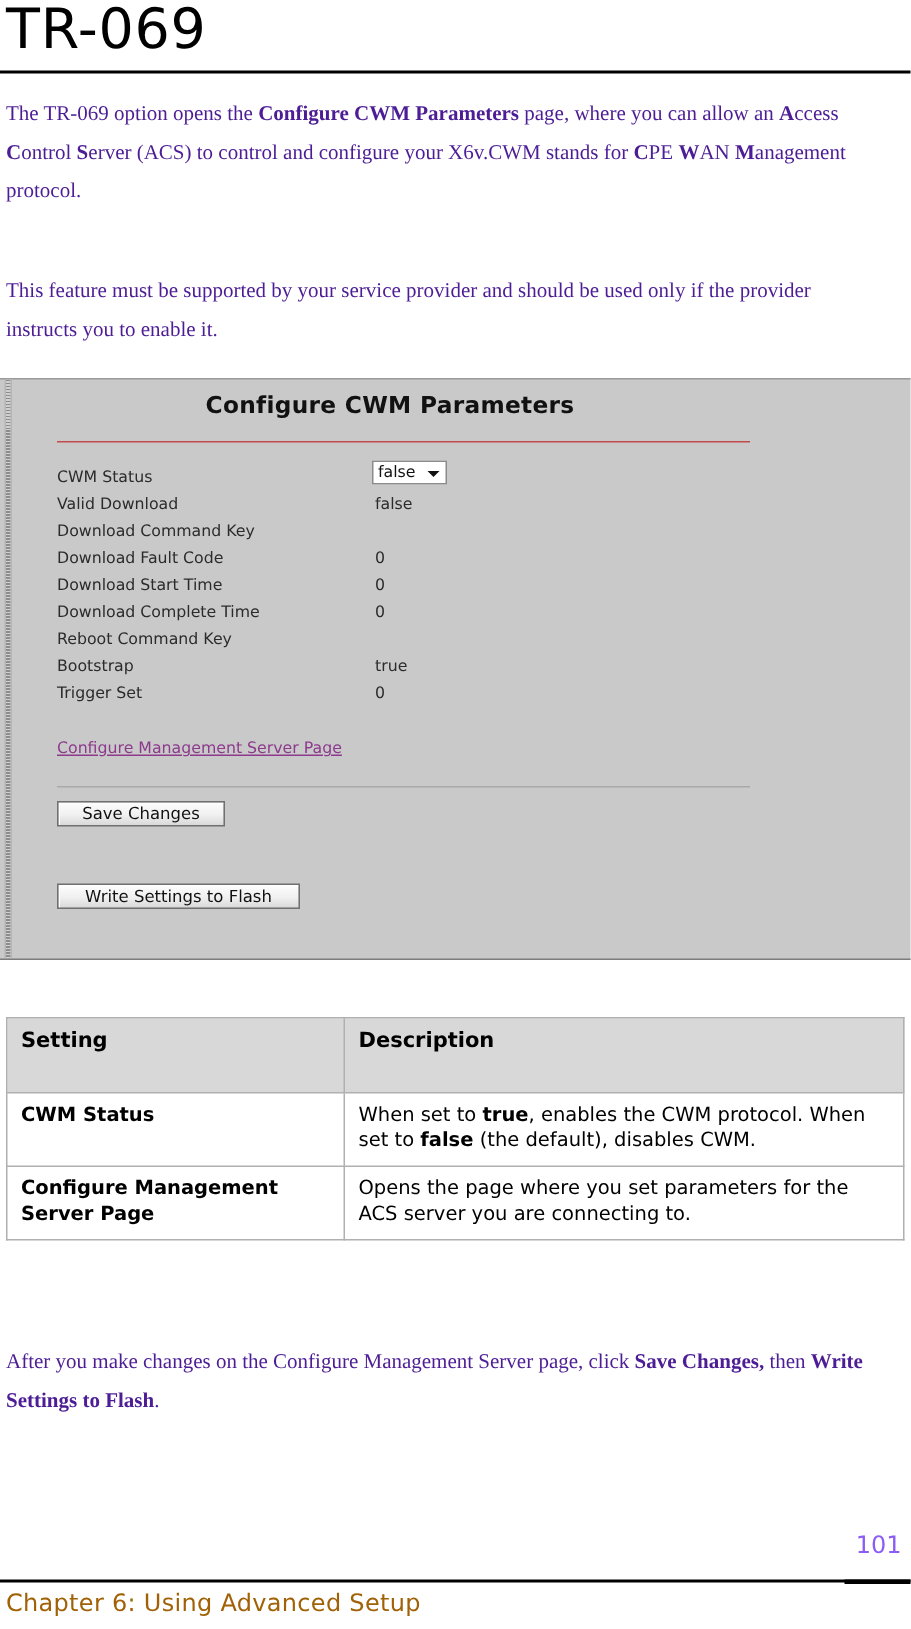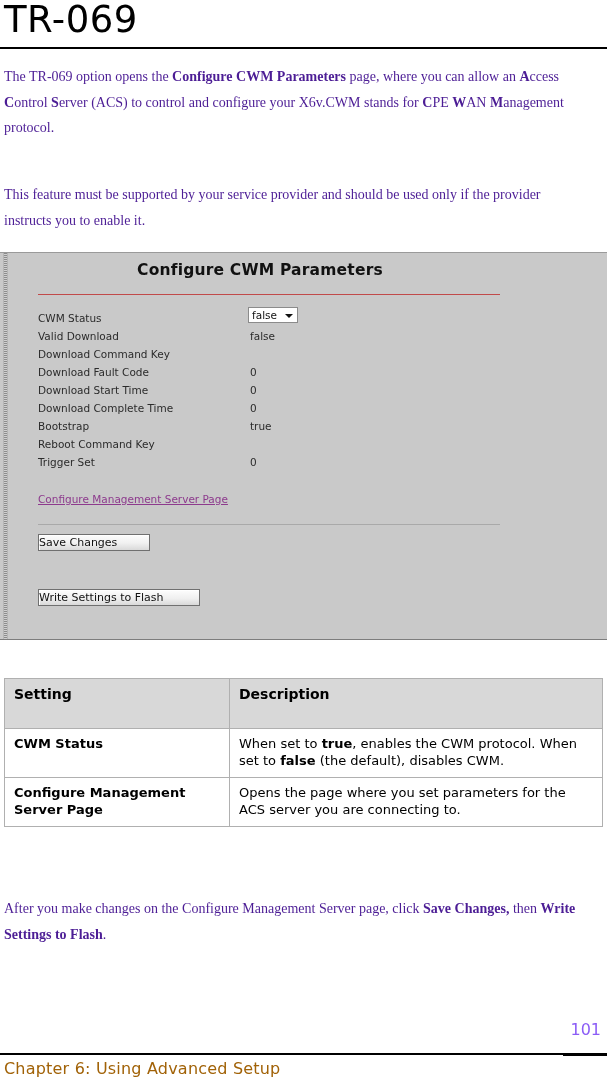--- a/index.html
+++ b/index.html
@@ -152,21 +152,21 @@
     background: #a9a9a9;
   }
   .shot-btn {
     position: absolute;
     background: linear-gradient(to bottom, #fdfdfd 0%, #f0f0f0 55%, #d9d9d9 100%);
     border: 1px solid #707070;
     box-shadow: inset 1px 1px 0 #ffffff;
     font-family: "DejaVu Sans", sans-serif;
     font-size: 11px;
     color: #111;
-    text-align: left;
+    text-align: center;
     line-height: 15px;
   }
   #btn-save {
     left: 28px; top: 281px;
     width: 112px; height: 17px;
   }
   #btn-flash {
     left: 28px; top: 336px;
     width: 162px; height: 17px;
   }
@@ -278,26 +278,26 @@
         </div>
         <div class="shot-row">
           <span class="lbl">Download Start Time</span>
           <span class="val">0</span>
         </div>
         <div class="shot-row">
           <span class="lbl">Download Complete Time</span>
           <span class="val">0</span>
         </div>
         <div class="shot-row">
+          <span class="lbl">Reboot Command Key</span>
+          <span class="val"></span>
+        </div>
+        <div class="shot-row">
           <span class="lbl">Bootstrap</span>
           <span class="val">true</span>
-        </div>
-        <div class="shot-row">
-          <span class="lbl">Reboot Command Key</span>
-          <span class="val"></span>
         </div>
         <div class="shot-row">
           <span class="lbl">Trigger Set</span>
           <span class="val">0</span>
         </div>
       </div>
 
     <a class="shot-link" href="#">Configure Management Server Page</a>
 
     <div class="shot-hr"></div>

